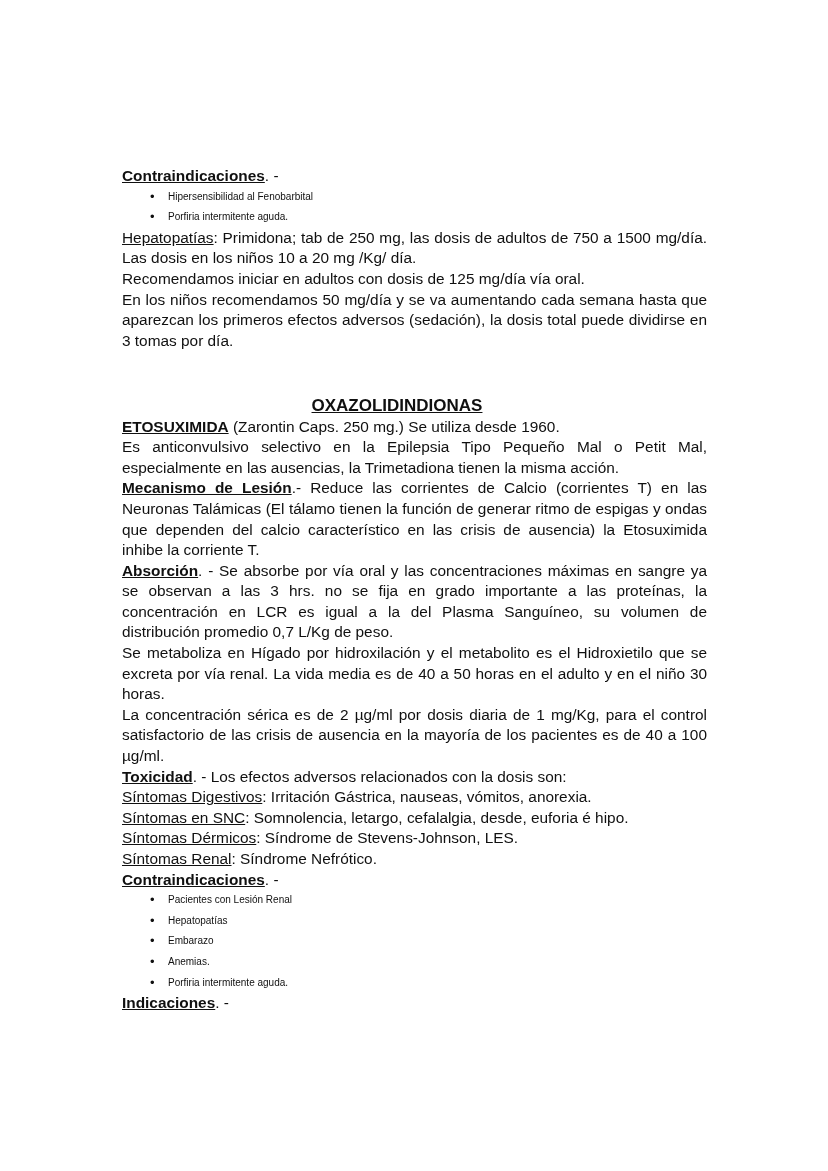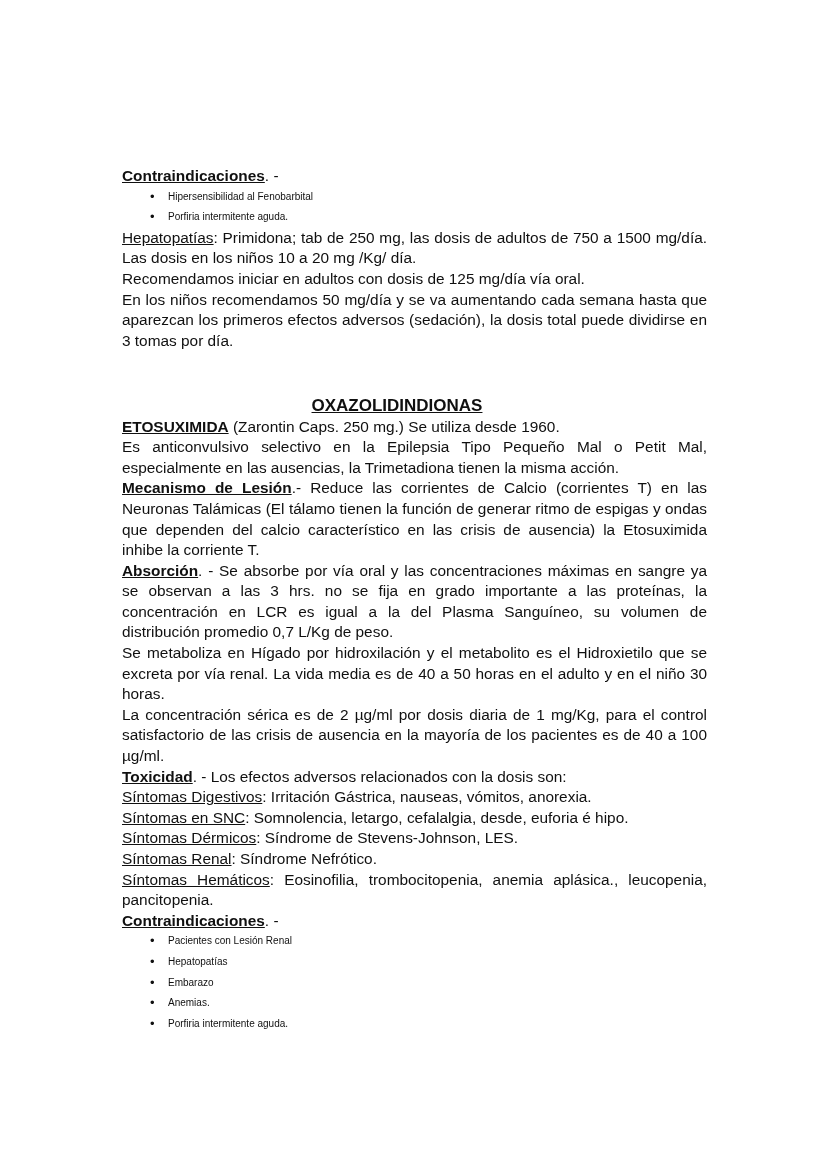--- a/index.html
+++ b/index.html
@@ -122,27 +122,27 @@
     <p class="para"><span class="hd-bold-u">Toxicidad</span><span>. -</span><span> Los efectos adversos relacionados con la dosis son:</span></p>
 
     <p class="para"><span class="hd-u">Síntomas Digestivos</span><span>:</span><span> Irritación Gástrica, nauseas, vómitos, anorexia.</span></p>
 
     <p class="para"><span class="hd-u">Síntomas en SNC</span><span>:</span><span> Somnolencia, letargo, cefalalgia, desde, euforia é hipo.</span></p>
 
     <p class="para"><span class="hd-u">Síntomas Dérmicos</span><span>:</span><span> Síndrome de Stevens-Johnson, LES.</span></p>
 
     <p class="para"><span class="hd-u">Síntomas Renal</span><span>:</span><span> Síndrome Nefrótico.</span></p>
 
-    <p class="para"><span class="hd-u">Síntomas Hemáticos</span><span>:</span><span> Eosinofilia, trombocitopenia, anemia aplásica., leucopenia, pancitopenia.</span></p>
 
     <p class="line"><span class="hd-bold-u">Contraindicaciones</span><span>. -</span></p>
 
     <ul class="bullets">
       <li><span>Pacientes con Lesión Renal</span></li>
       <li><span>Hepatopatías</span></li>
       <li><span>Embarazo</span></li>
       <li><span>Anemias.</span></li>
       <li><span>Porfiria intermitente aguda.</span></li>
     </ul>
 
+    <p class="line"><span class="hd-bold-u">Indicaciones</span><span>. -</span></p>
 
   </div>
 </div>
 
 </body></html>

